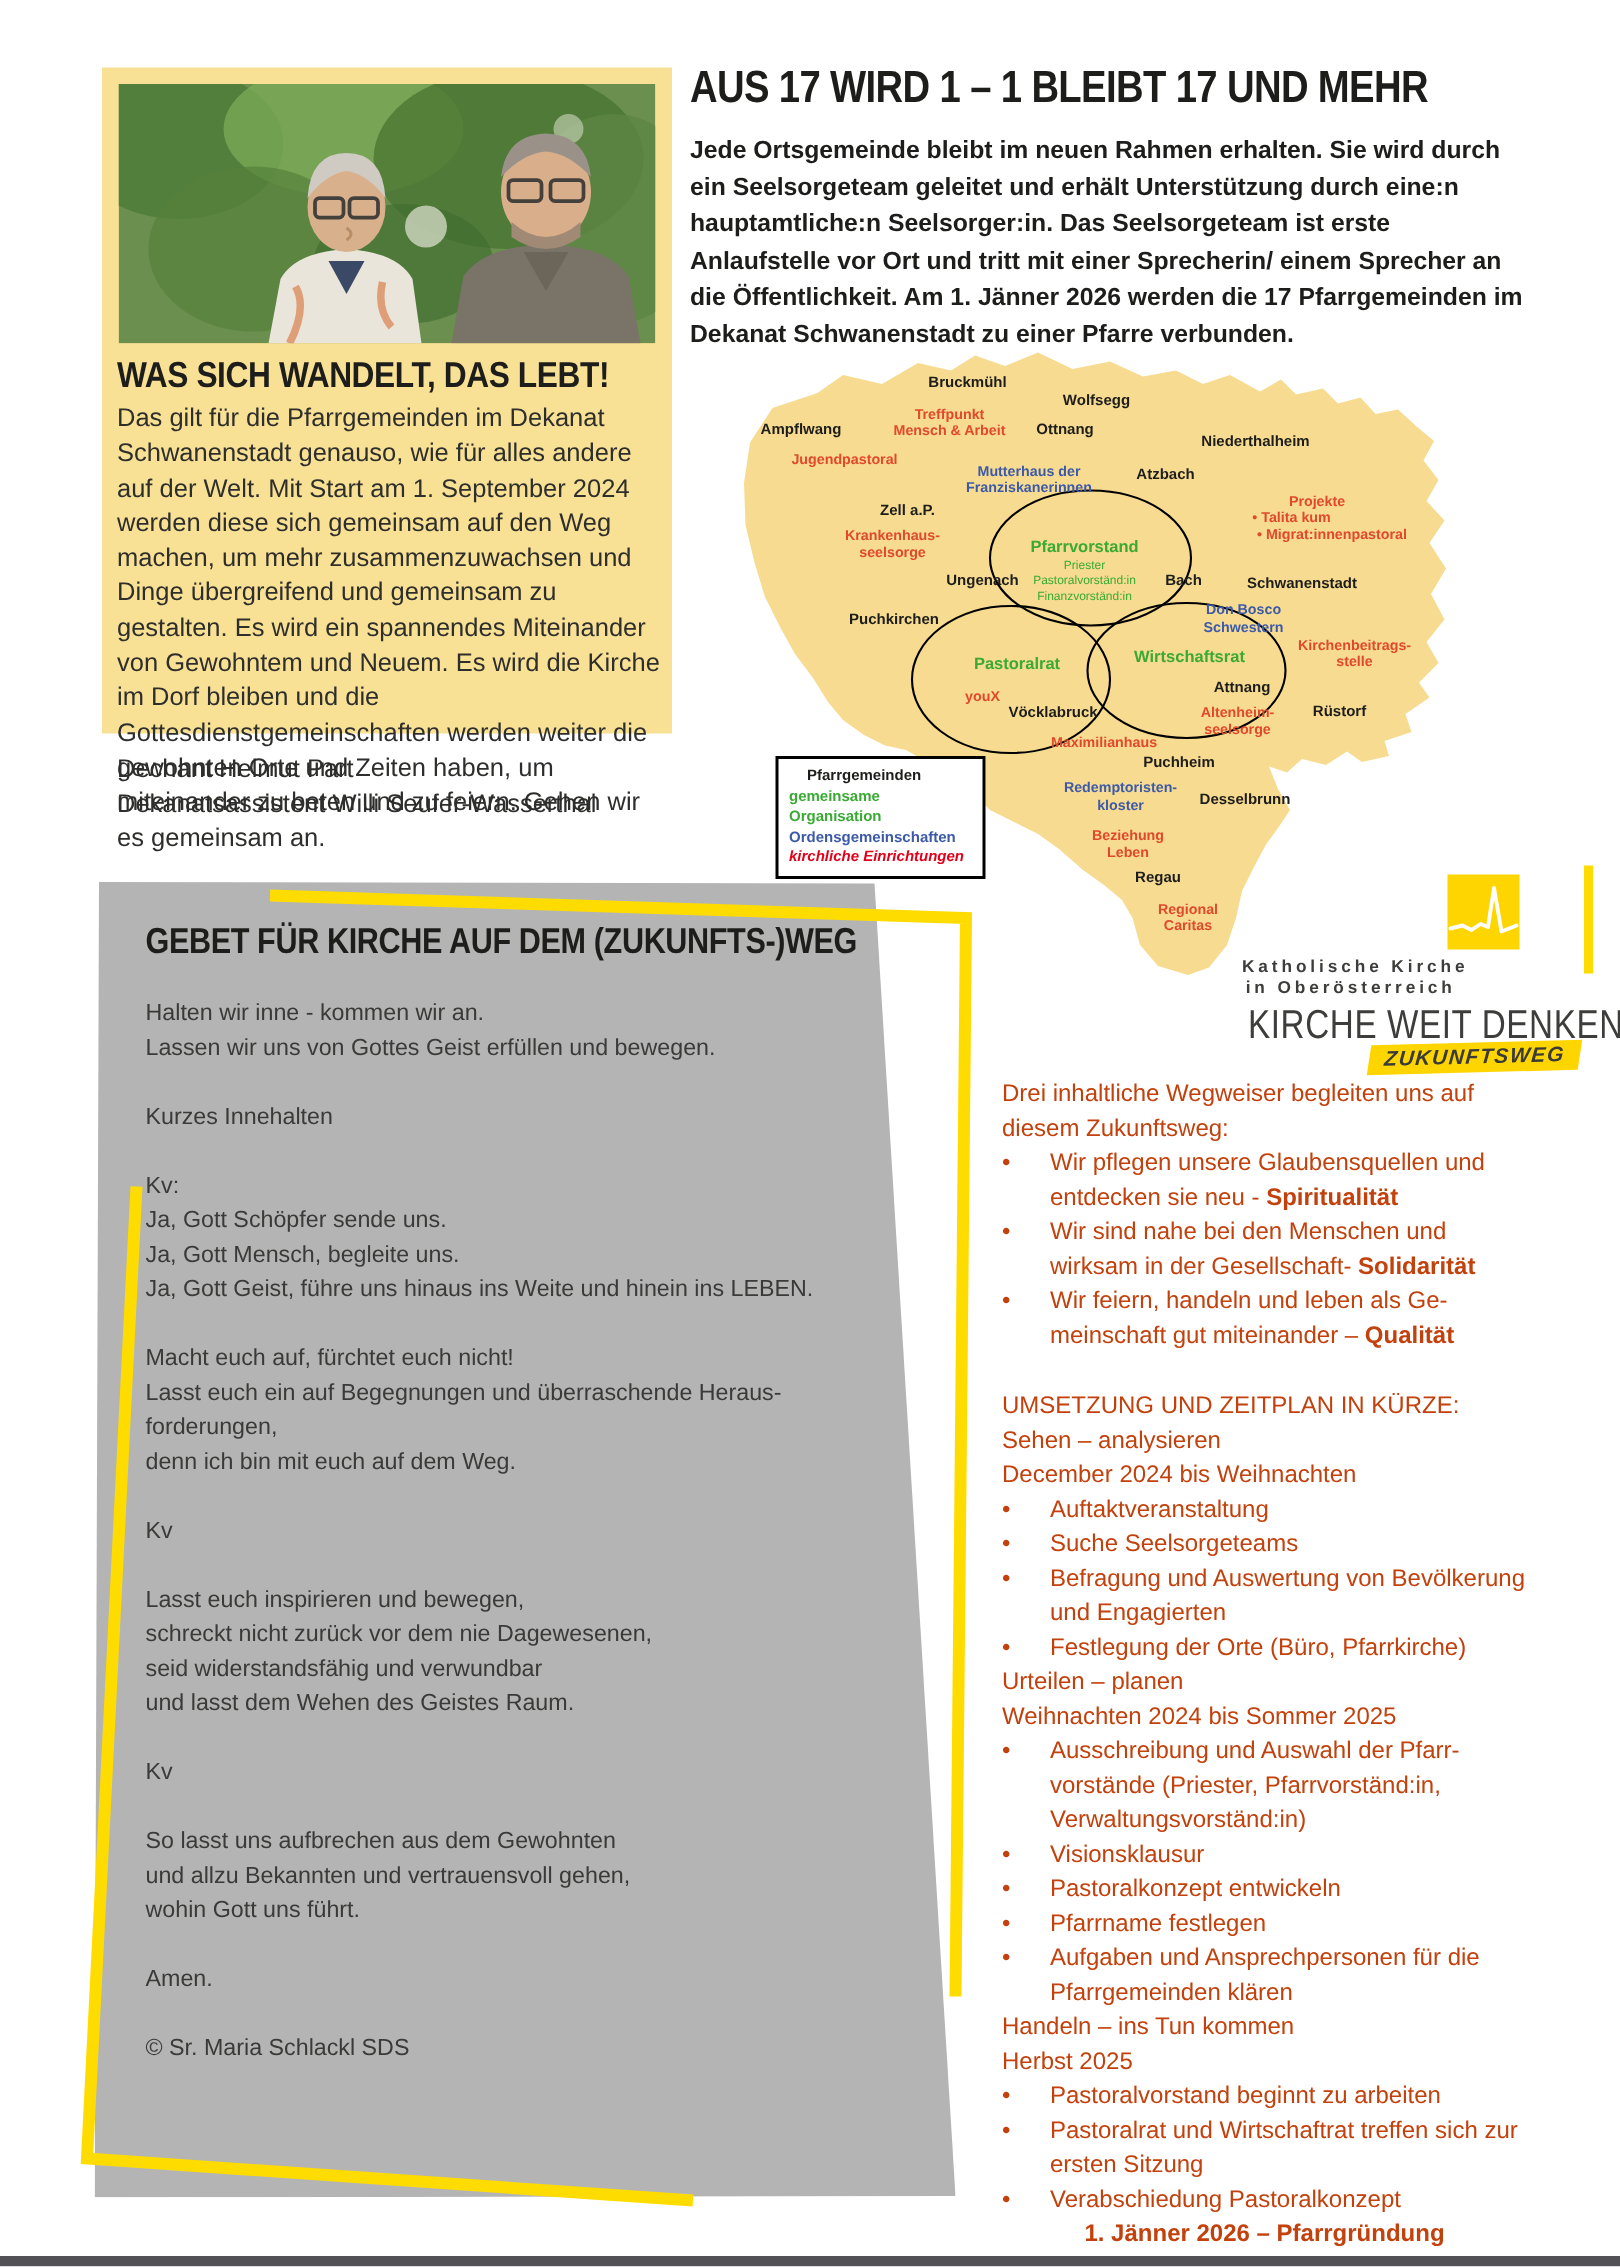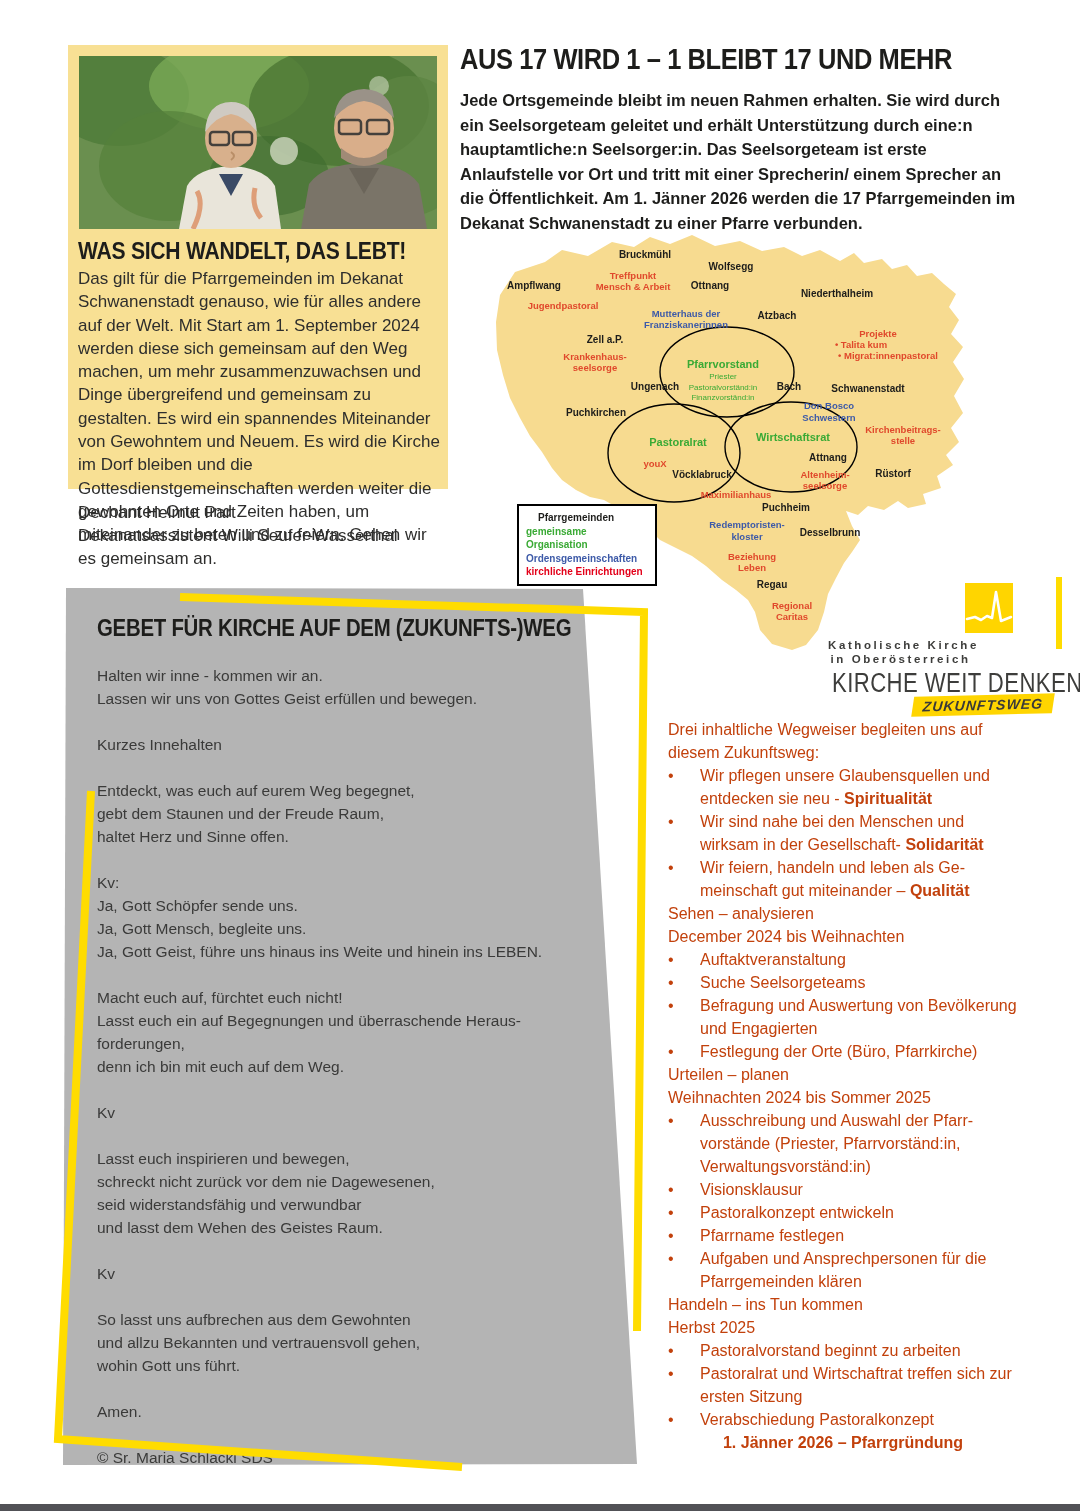--- a/index.html
+++ b/index.html
@@ -150,21 +150,21 @@
           <text x="241" y="151" text-anchor="middle" fill="#3aaa35" font-size="8" font-weight="normal"><tspan x="241" dy="0">Priester</tspan><tspan x="241" dy="10.5">Pastoralvorständ:in</tspan><tspan x="241" dy="10.5">Finanzvorständ:in</tspan></text>
           <text x="196" y="218" text-anchor="middle" fill="#3aaa35" font-size="11" font-weight="bold"><tspan x="196" dy="0">Pastoralrat</tspan></text>
           <text x="311" y="213" text-anchor="middle" fill="#3aaa35" font-size="11" font-weight="bold"><tspan x="311" dy="0">Wirtschaftsrat</tspan></text>
         </g>
     </svg>
   </div>
   <div class="legend" id="legend">
       <div style="color: rgb(29, 29, 27); padding-left: 12px;">Pfarrgemeinden</div>
       <div style="color: rgb(58, 170, 53);">gemeinsame Organisation</div>
       <div style="color: rgb(61, 90, 168);">Ordensgemeinschaften</div>
-      <div style="color: rgb(227, 0, 25);">kirchliche Einrichtungen</div>
+      <div style="color: rgb(227, 0, 25); font-style: italic;">kirchliche Einrichtungen</div>
     </div>
 
   <div class="brand">
     <div class="logo-mark">
       <svg width="48" height="50" viewBox="0 0 48 50">
         <polyline points="2,36 10,34 16,37 22,33 27,35 31,9 36,38 46,34" fill="none" stroke="#fff" stroke-width="2.6" stroke-linejoin="round" stroke-linecap="round"></polyline>
       </svg>
     </div>
     <div class="org-lines">
       <span>Katholische Kirche</span><br>
@@ -175,23 +175,20 @@
   </div>
   <div class="side-yellow"></div>
 
   <section class="prayer-box">
     <div class="prayer-inner">
       <h2 class="prayer-title">GEBET FÜR KIRCHE AUF DEM (ZUKUNFTS-)WEG</h2>
       <div id="prayer-body">
           <p>Halten wir inne - kommen wir an.
 Lassen wir uns von Gottes Geist erfüllen und bewegen.</p>
           <p>Kurzes Innehalten</p>
-          <p>Entdeckt, was euch auf eurem Weg begegnet,
-gebt dem Staunen und der Freude Raum,
-haltet Herz und Sinne offen.</p>
           <p>Kv:
 Ja, Gott Schöpfer sende uns.
 Ja, Gott Mensch, begleite uns.
 Ja, Gott Geist, führe uns hinaus ins Weite und hinein ins LEBEN.</p>
           <p>Macht euch auf, fürchtet euch nicht!
 Lasst euch ein auf Begegnungen und überraschende Heraus-
 forderungen,
 denn ich bin mit euch auf dem Weg.</p>
           <p>Kv</p>
           <p>Lasst euch inspirieren und bewegen,
@@ -217,20 +214,21 @@
         </div>
         <div class="bullet-row">
           <span class="dot">•</span>
           <span>Wir sind nahe bei den Menschen und wirksam in der Gesellschaft- <b>Solidarität</b></span>
         </div>
         <div class="bullet-row">
           <span class="dot">•</span>
           <span>Wir feiern, handeln und leben als Ge­meinschaft gut miteinander – <b>Qualität</b></span>
         </div>
       </div>
+    <p class="zeitplan-title">UMSETZUNG UND ZEITPLAN IN KÜRZE:</p>
     <div id="zeitplan">
         <div class="phase-head">Sehen – analysieren</div>
         <div>December 2024 bis Weihnachten</div>
         <div class="bullet-row">
           <span class="dot">•</span>
           <span>Auftaktveranstaltung</span>
         </div>
         <div class="bullet-row">
           <span class="dot">•</span>
           <span>Suche Seelsorgeteams</span>

